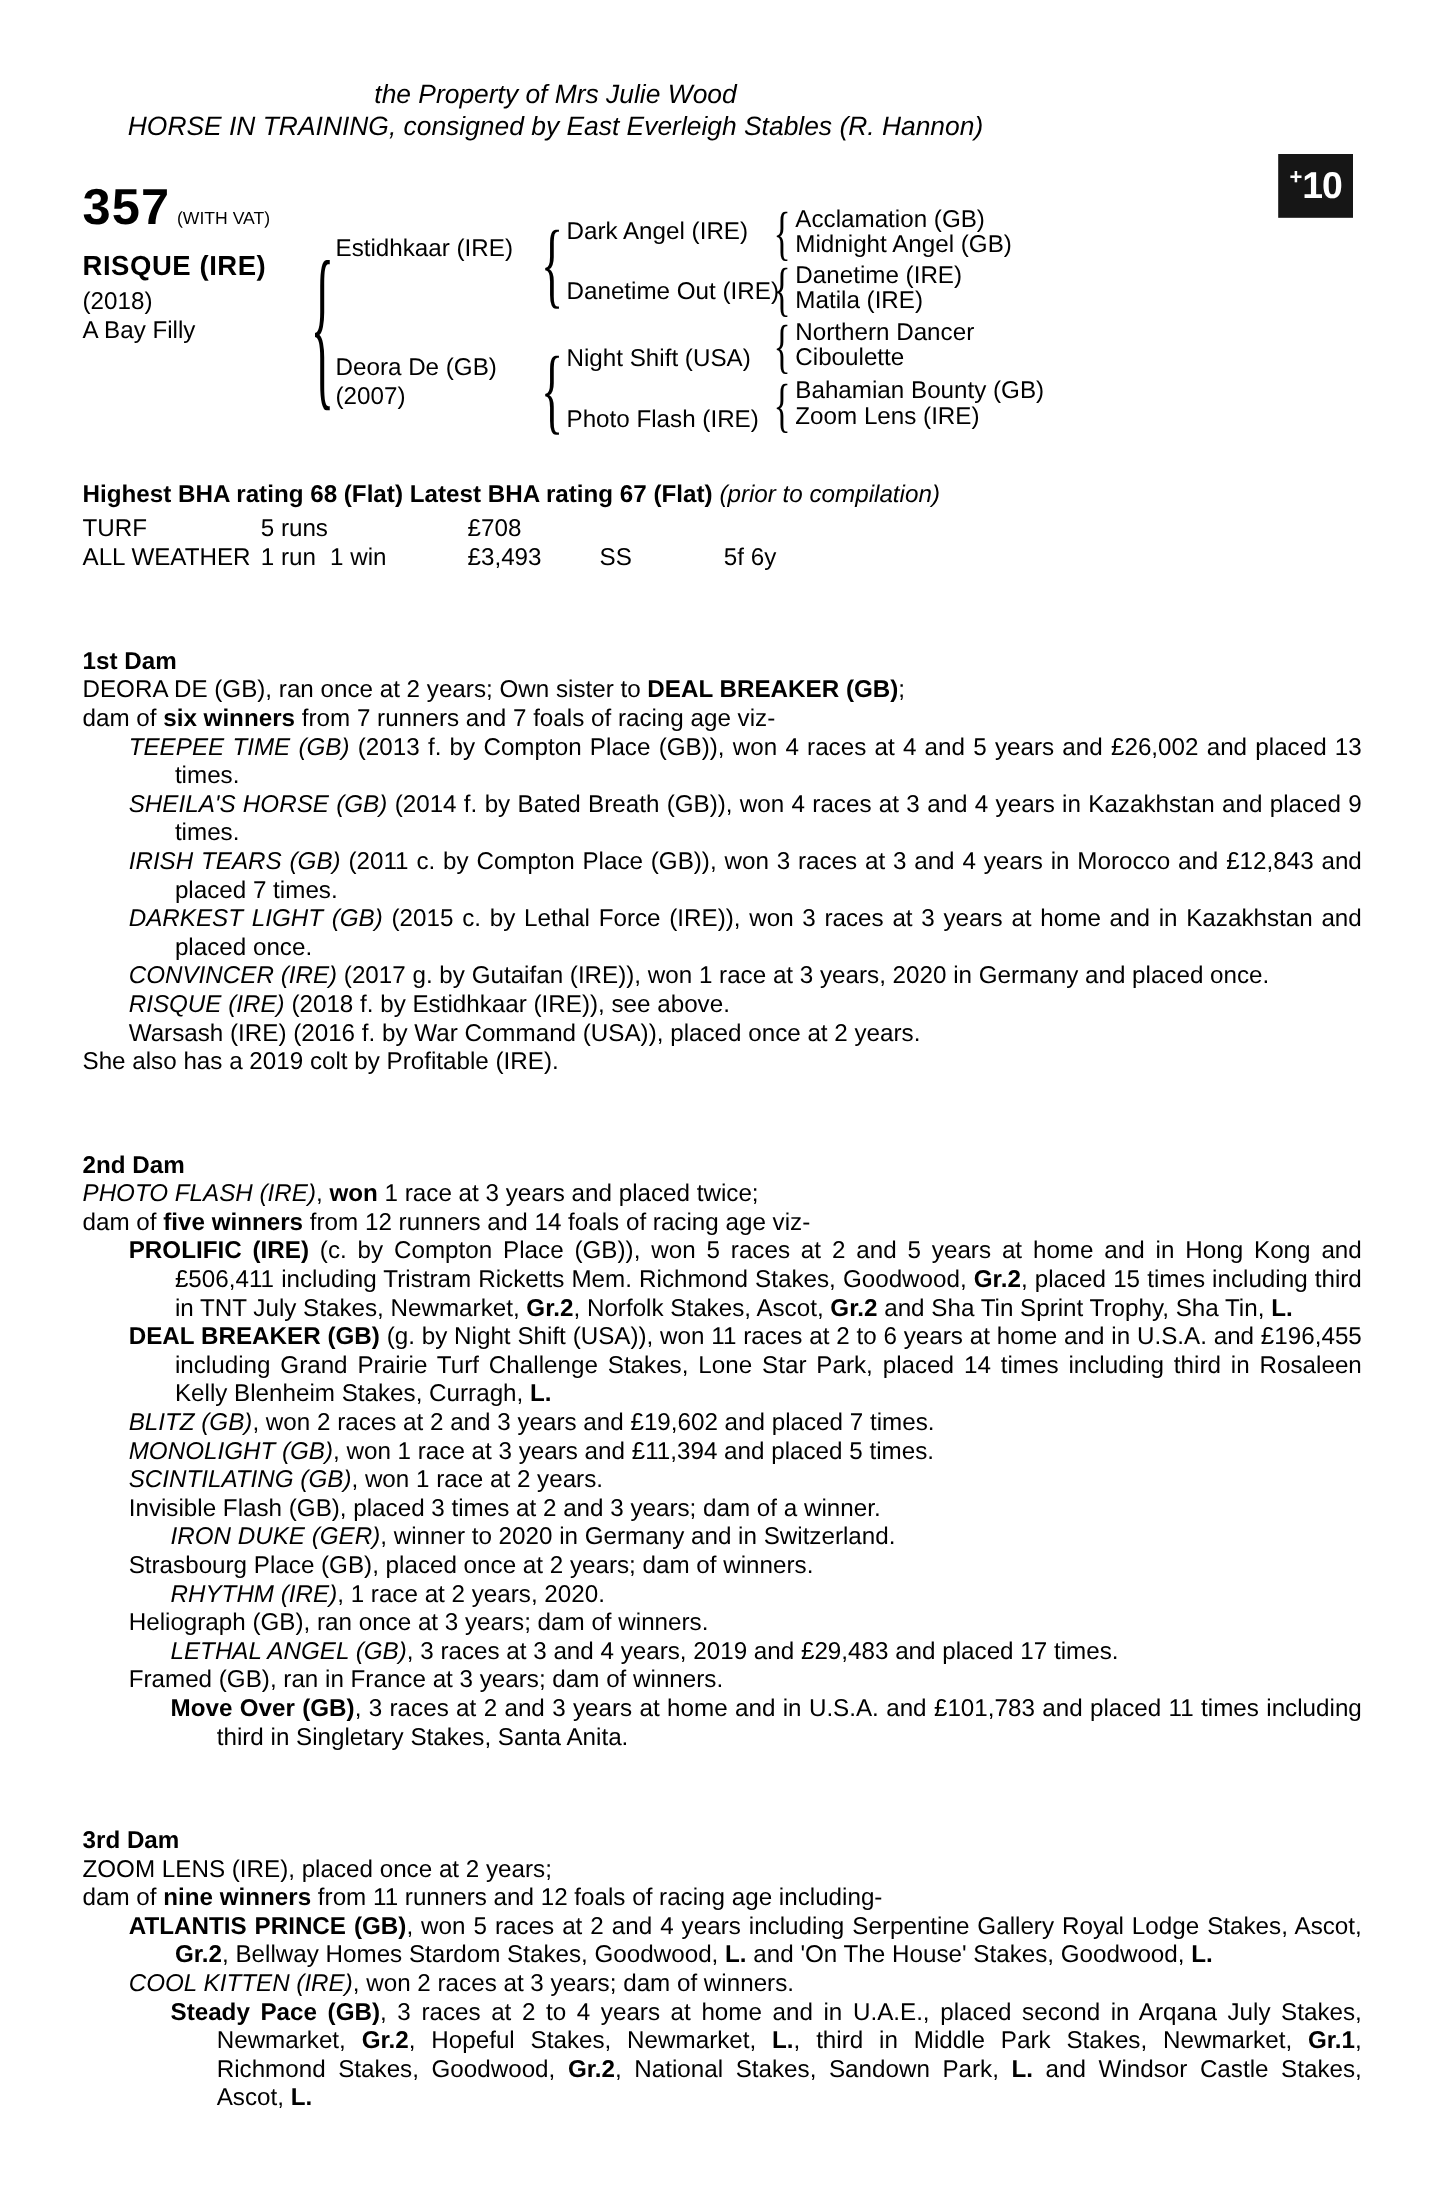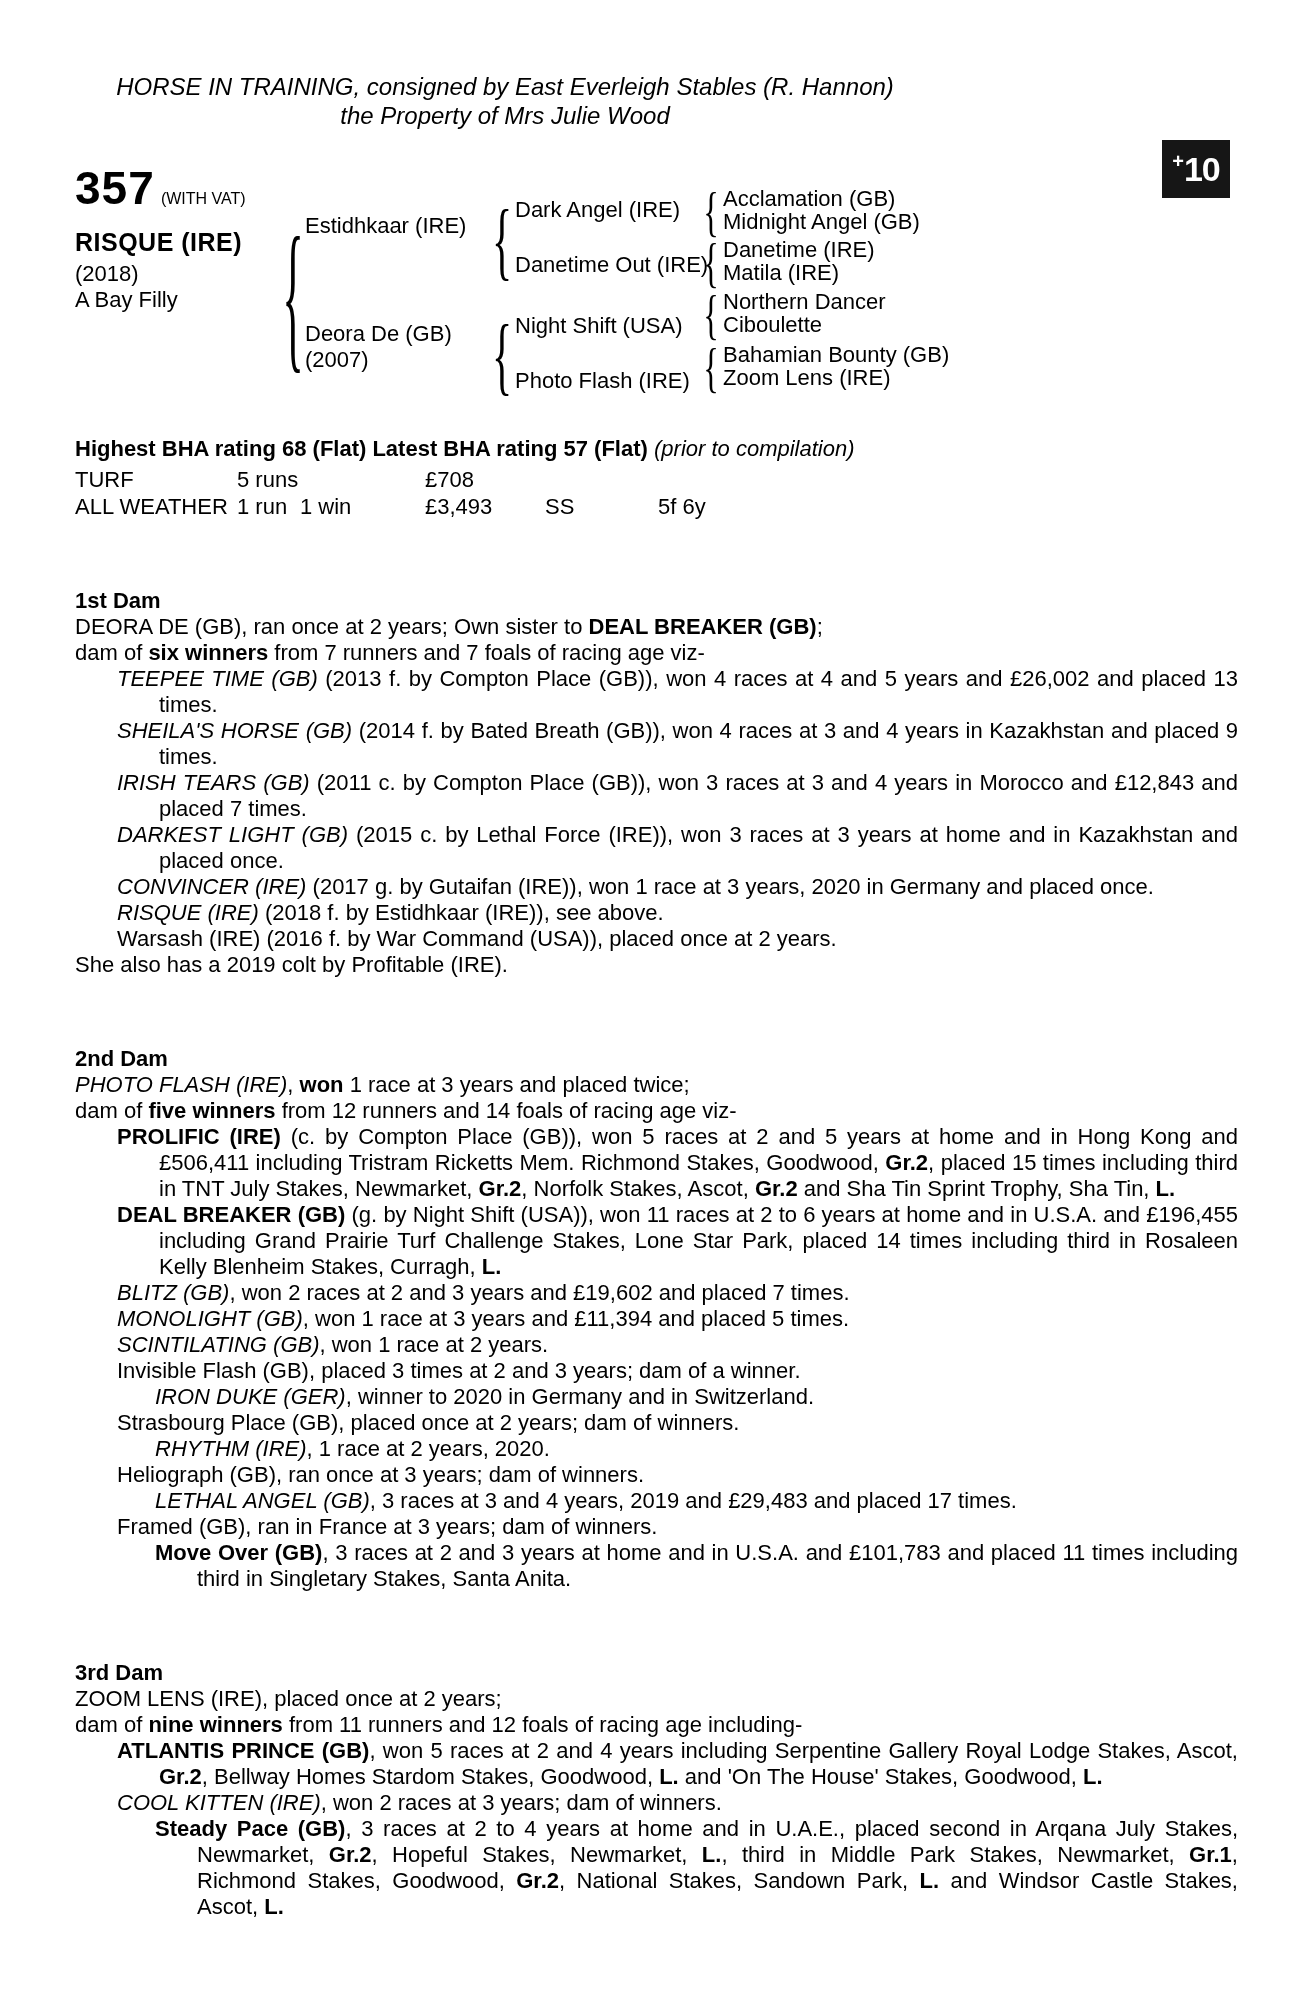--- a/index.html
+++ b/index.html
@@ -48,22 +48,22 @@
   .sec-title{font-weight:700;margin-top:68px;line-height:26px;}
   .para{text-align:justify;line-height:26px;}
   .para.ind1{padding-left:84px;text-indent:-42px;}
   .para.ind2{padding-left:122px;text-indent:-42px;}
 </style>
 </head>
 <body>
 
 <div class="page" style="background: rgb(255, 255, 255);">
 
+  <div class="hdr">the Property of Mrs Julie Wood</div>
   <div class="hdr">HORSE IN TRAINING, consigned by East Everleigh Stables (R. Hannon)</div>
-  <div class="hdr">the Property of Mrs Julie Wood</div>
 
   <div class="badge" style="background: rgb(22, 22, 22); color: rgb(255, 255, 255);">
     <span class="plus">+</span>
       <span class="num">10</span>
   </div>
 
   <div class="ped">
     <div class="abs" style="left:0;top:2px;">
       <span class="lotnum">357</span>
       <span class="vat">(WITH VAT)</span>
@@ -96,21 +96,21 @@
     <span class="brace" style="left:636px;top:141px;font-size:54px;transform:translate(-50%,-50%) scale(.6,1);">{</span>
     <div class="abs" style="left:648px;top:116px;">Northern Dancer</div>
     <div class="abs" style="left:648px;top:139px;">Ciboulette</div>
 
     <span class="brace" style="left:636px;top:194px;font-size:54px;transform:translate(-50%,-50%) scale(.6,1);">{</span>
     <div class="abs" style="left:648px;top:169px;">Bahamian Bounty (GB)</div>
     <div class="abs" style="left:648px;top:192px;">Zoom Lens (IRE)</div>
   </div>
 
 
-  <div class="rating"><span class="b">Highest BHA rating 68 (Flat) Latest BHA rating 57 (Flat)</span><span class="i"> (prior to compilation)</span></div>
+  <div class="rating"><span class="b">Highest BHA rating 68 (Flat) Latest BHA rating 67 (Flat)</span><span class="i"> (prior to compilation)</span></div>
 
   <div class="stats">
     <div class="row">
       <span>TURF</span>
       <span>5 runs</span>
       <span></span>
       <span>£708</span>
       <span></span>
       <span></span>
     </div>

